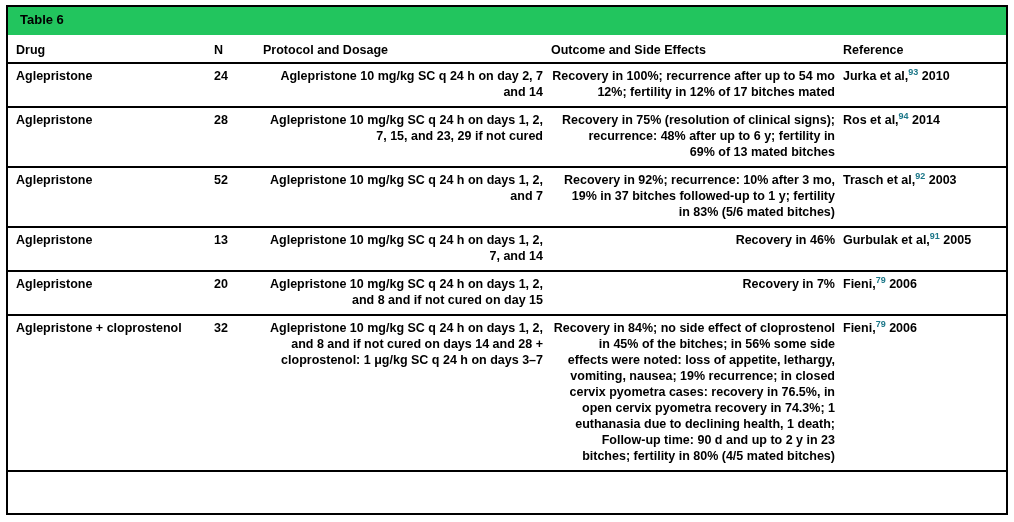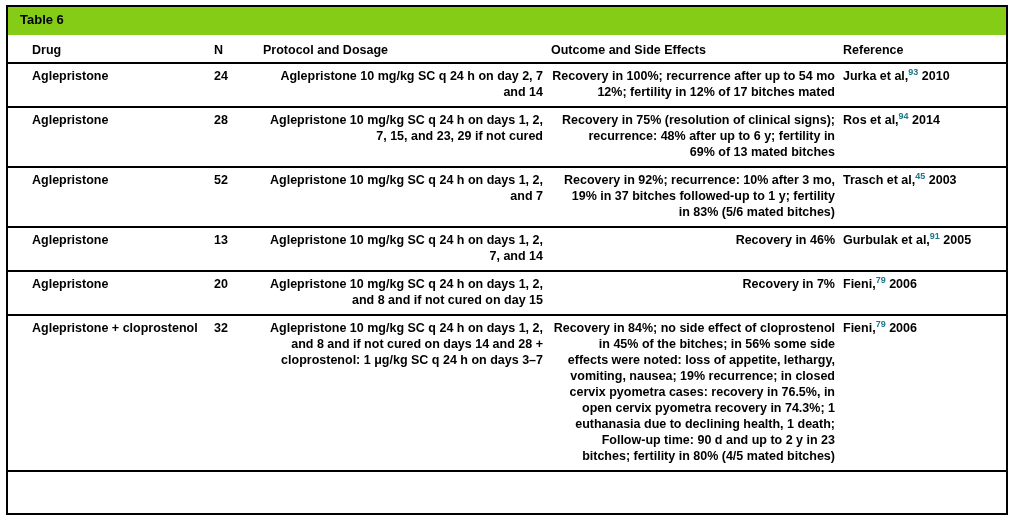--- a/index.html
+++ b/index.html
@@ -16,21 +16,21 @@
   }
   .frame {
     box-sizing: border-box;
     width: 100%;
     min-height: 510px;
     border: 2.5px solid #000;
     padding-bottom: 5px;
     background: #fff;
   }
   .caption-band {
-    background: #84cc16;
+    background: #22c55e;
     padding: 5px 11px 8px 12px;
   }
   .table-label {
     font-weight: bold;
     font-size: 13px;
     color: #000;
   }
   .table-caption {
     font-weight: bold;
     font-size: 13px;
@@ -60,21 +60,21 @@
   tbody tr td {
     border-top: 2px solid #000;
   }
   tbody tr:first-child td {
     border-top: none;
   }
   tbody tr:last-child td {
     border-bottom: 2px solid #000;
   }
   .col-drug-cell, thead th.col-drug-cell {
-    padding-left: 24px;
+    padding-left: 8px;
   }
   .hang {
     padding-left: 9px;
     text-indent: -9px;
   }
   td.hang {
     padding-left: 9px;
     text-align: right;
   }
   .sup {
@@ -128,21 +128,21 @@
           <td class="hang">Aglepristone 10 mg/kg SC q 24 h on days 1, 2, 7, 15, and 23, 29 if not cured</td>
           <td class="hang">Recovery in 75% (resolution of clinical signs); recurrence: 48% after up to 6 y; fertility in 69% of 13 mated bitches</td>
           <td><span>Ros et al,</span><span class="sup" style="color: rgb(26, 118, 136);">94</span><span class="ref-year"> 2014</span></td>
         </tr>
 
         <tr>
           <td class="col-drug-cell">Aglepristone</td>
           <td>52</td>
           <td class="hang">Aglepristone 10 mg/kg SC q 24 h on days 1, 2, and 7</td>
           <td class="hang">Recovery in 92%; recurrence: 10% after 3 mo, 19% in 37 bitches followed-up to 1 y; fertility in 83% (5/6 mated bitches)</td>
-          <td><span>Trasch et al,</span><span class="sup" style="color: rgb(26, 118, 136);">45</span><span class="ref-year"> 2003</span></td>
+          <td><span>Trasch et al,</span><span class="sup" style="color: rgb(26, 118, 136);">92</span><span class="ref-year"> 2003</span></td>
         </tr>
 
         <tr>
           <td class="col-drug-cell">Aglepristone</td>
           <td>13</td>
           <td class="hang">Aglepristone 10 mg/kg SC q 24 h on days 1, 2, 7, and 14</td>
           <td class="hang">Recovery in 46%</td>
           <td><span>Gurbulak et al,</span><span class="sup" style="color: rgb(26, 118, 136);">91</span><span class="ref-year"> 2005</span></td>
         </tr>
 

